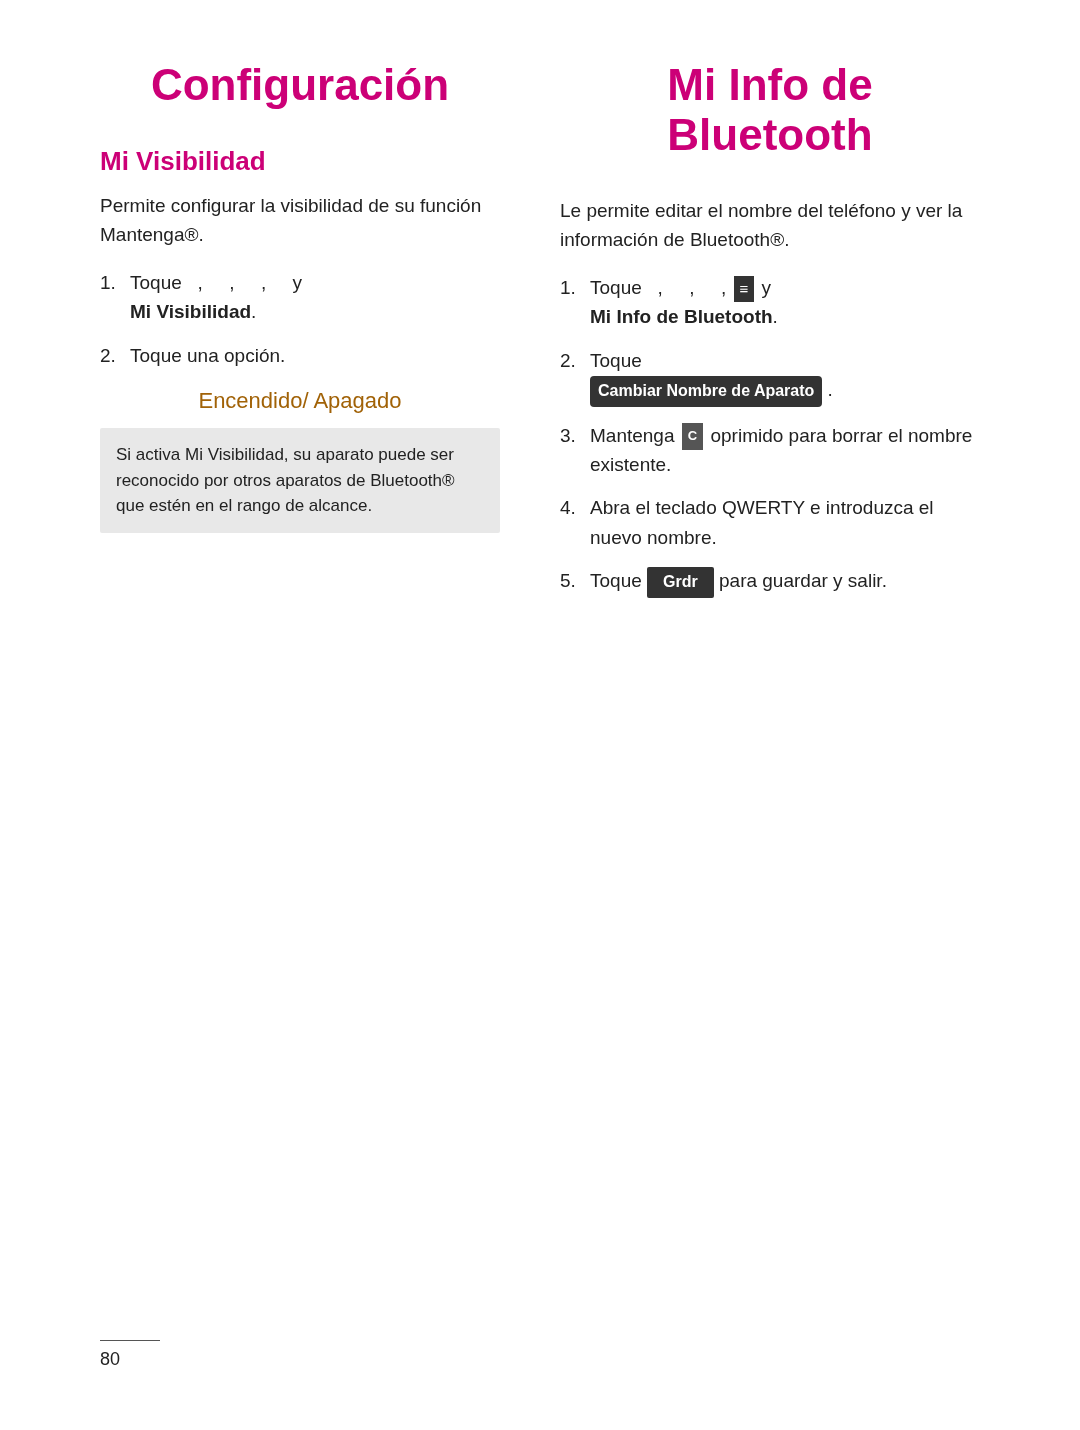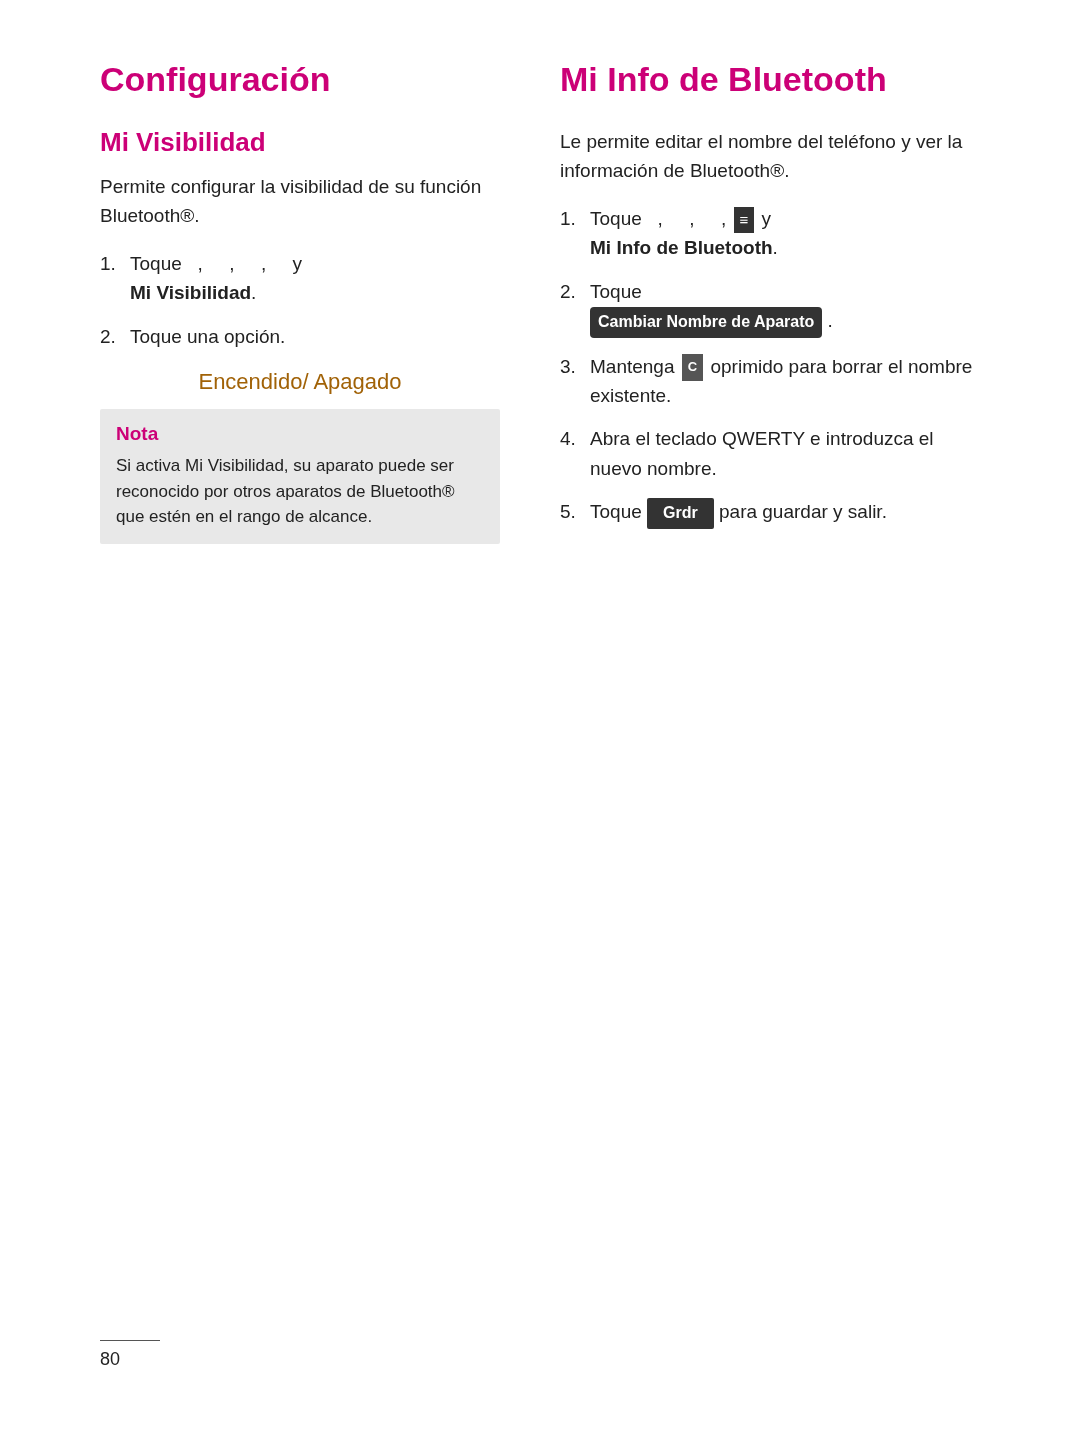--- a/index.html
+++ b/index.html
@@ -39,24 +39,25 @@
       flex: 1;
       max-width: 400px;
     }
 
     .right-column {
       flex: 1;
       max-width: 420px;
     }
 
     .section-title {
-      font-size: 34px;
+      font-size: 44px;
       font-weight: bold;
       color: #cc0077;
-      margin-bottom: 28px;
+      margin-bottom: 36px;
+      text-align: center;
     }
 
     .subsection-title {
       font-size: 26px;
       font-weight: bold;
       color: #cc0077;
       margin-bottom: 14px;
     }
 
     .body-text {
@@ -191,39 +192,38 @@
 
 
   <div class="content-columns">
 
     <div class="left-column">
 
       <h2 class="section-title">Configuración</h2>
 
       <h3 class="subsection-title">Mi Visibilidad</h3>
 
-      <p class="body-text">Permite configurar la visibilidad de su función Bluetooth®.</p>
+      <p class="body-text">Permite configurar la visibilidad de su función Mantenga®.</p>
 
       <div class="step-row">
         <span class="step-num">1.</span>
         <span class="step-content">
           <span>Toque &nbsp; , &nbsp; &nbsp; , &nbsp; &nbsp; , &nbsp; &nbsp; y</span><br>
           <span class="bold-label">Mi Visibilidad</span>.
         </span>
       </div>
 
       <div class="step-row">
         <span class="step-num">2.</span>
         <span class="step-content">Toque una opción.</span>
       </div>
 
       <div class="encendido-heading">Encendido/ Apagado</div>
 
       <div class="nota-box">
-        <div class="nota-title">Nota</div>
         <p class="nota-text">Si activa Mi Visibilidad, su aparato puede ser reconocido por otros aparatos de Bluetooth® que estén en el rango de alcance.</p>
       </div>
 
     </div>
 
     <div class="right-column">
 
       <h2 class="section-title">Mi Info de Bluetooth</h2>
 
       <p class="body-text">Le permite editar el nombre del teléfono y ver la información de Bluetooth®.</p>

